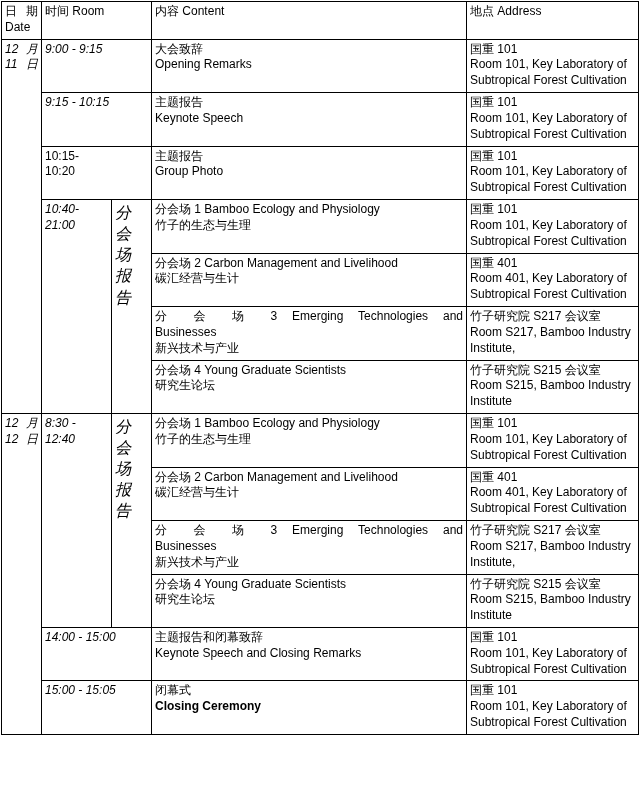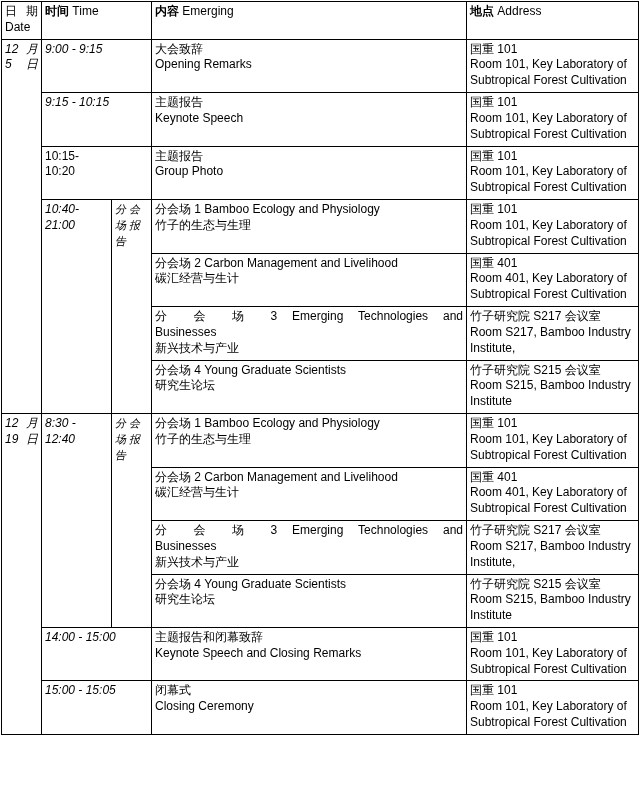--- a/index.html
+++ b/index.html
@@ -43,28 +43,28 @@
   .cell-date .dline {
     display: block;
     text-align: justify;
     text-align-last: justify;
   }
   .vcenter { vertical-align: middle; font-style: italic; }
   .just {
     text-align: justify;
     text-align-last: justify;
   }
-  .nowrapline { white-space: nowrap; font-weight: bold; }
+  .nowrapline { white-space: nowrap; }
   .line { display: block; }
-  .bold { font-weight: normal; }
+  .bold { font-weight: bold; }
   .addr-line { display: block; }
   .sess-label {
     text-align: justify;
     text-align-last: justify;
-    font-size: 11px;
+    font-size: 16px;
   }
 </style>
 </head>
 <body>
 
 <table class="schedule">
   <colgroup>
     <col class="col-date">
     <col class="col-time">
     <col class="col-sess">
@@ -73,36 +73,36 @@
   </colgroup>
 
   <tbody>
       <tr>
     <td class="cell-date">
       <span class="dline">日  期</span>
       <span class="line">Date</span>
     </td>
     <td colspan="2">
       <span class="nowrapline">时间</span>
-      <span>Time</span>
+      <span>Room</span>
     </td>
     <td>
       <span class="nowrapline">内容</span>
-      <span>Emerging</span>
+      <span>Content</span>
     </td>
     <td>
       <span class="nowrapline">地点</span>
       <span>Address</span>
     </td>
   </tr>
 
   <tr>
     <td class="cell-date vcenter" rowspan="7">
       <span class="dline">12 月</span>
-      <span class="dline">5 日</span>
+      <span class="dline">11 日</span>
     </td>
     <td colspan="2" class="vcenter">
       <span>9:00 - 9:15</span>
     </td>
     <td>
       <span class="line">大会致辞</span>
       <span class="line">Opening Remarks</span>
     </td>
     <td>
       <span class="addr-line">国重 101</span>
@@ -195,21 +195,21 @@
     <td>
       <span class="addr-line">竹子研究院 S215 会议室</span>
       <span class="addr-line">Room  S215,  Bamboo  Industry</span>
       <span class="addr-line">Institute</span>
     </td>
   </tr>
 
   <tr>
     <td class="cell-date vcenter" rowspan="6">
       <span class="dline">12 月</span>
-      <span class="dline">19 日</span>
+      <span class="dline">12 日</span>
     </td>
     <td class="vcenter" rowspan="4">
       <span>8:30 - 12:40</span>
     </td>
     <td class="vcenter" rowspan="4">
       <span class="sess-label">分   会</span>
       <span class="sess-label">场   报</span>
       <span class="sess-label">告</span>
     </td>
     <td>

